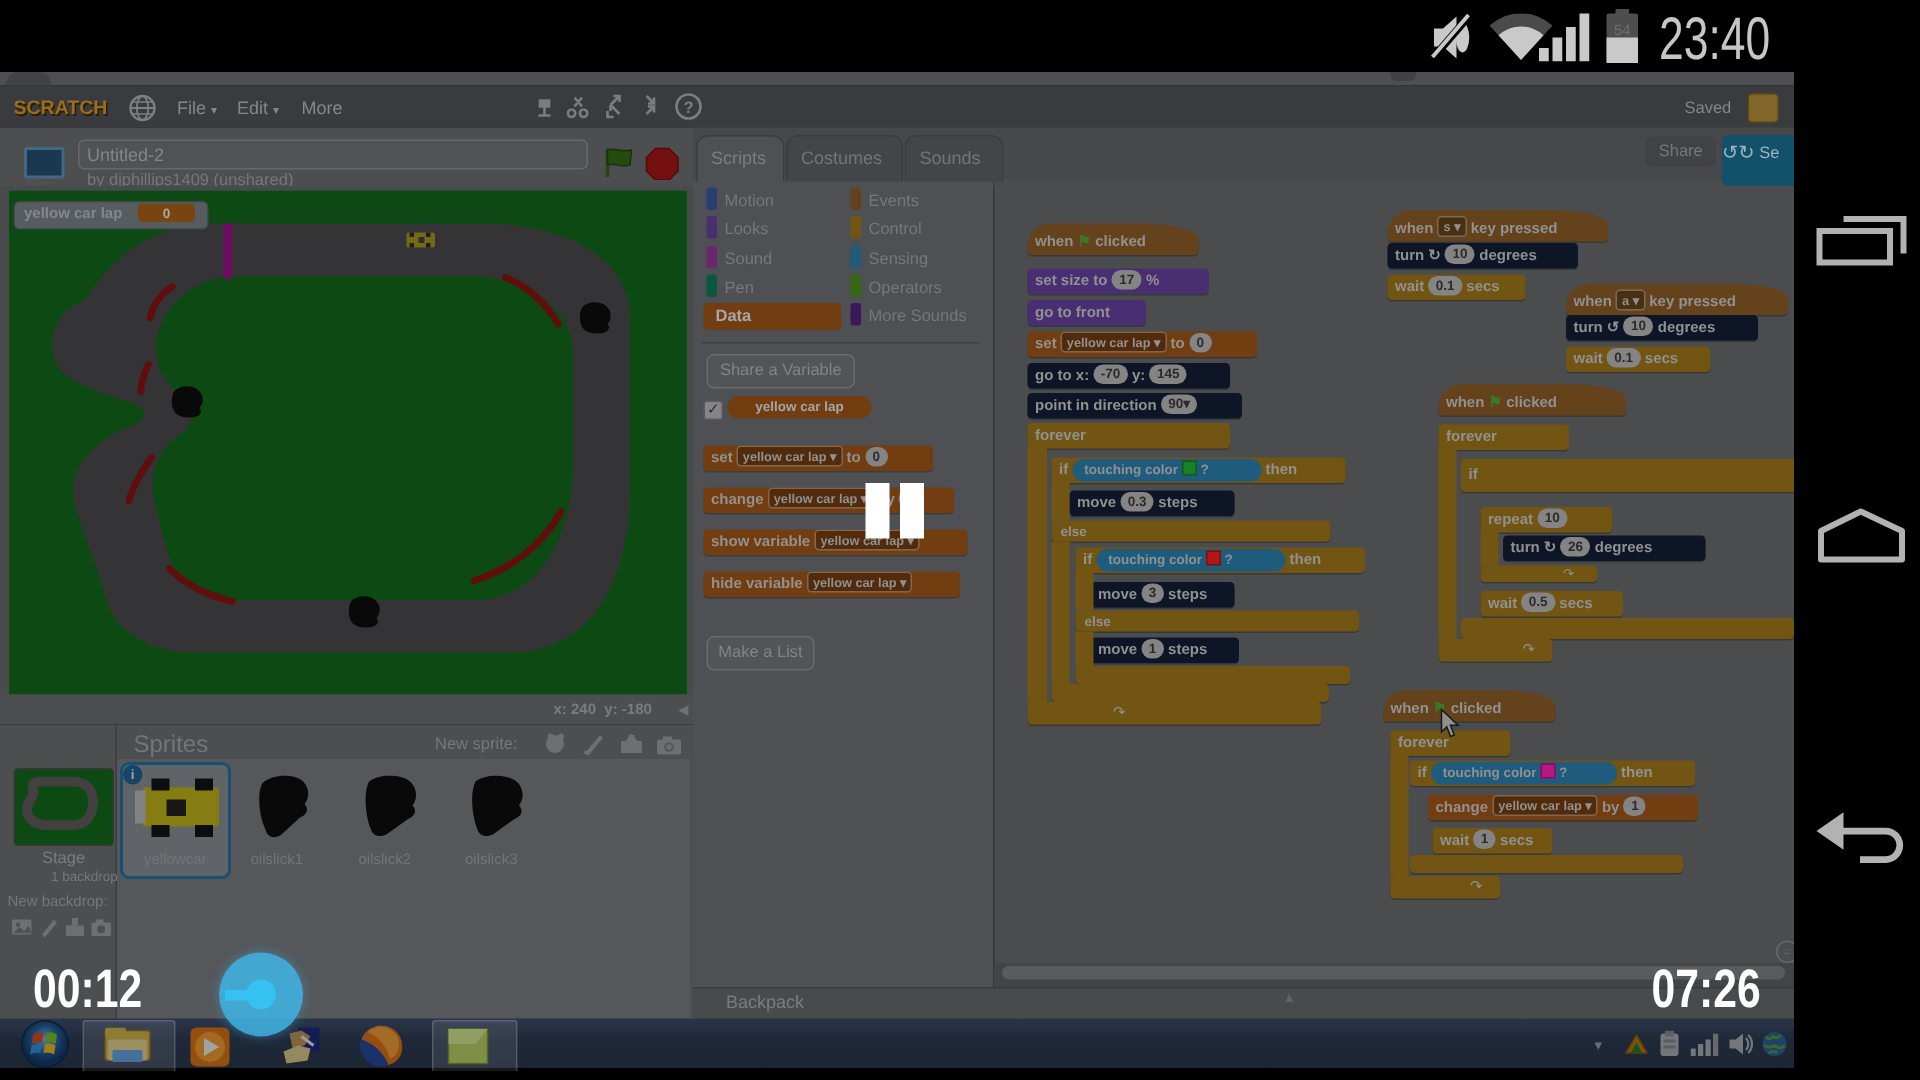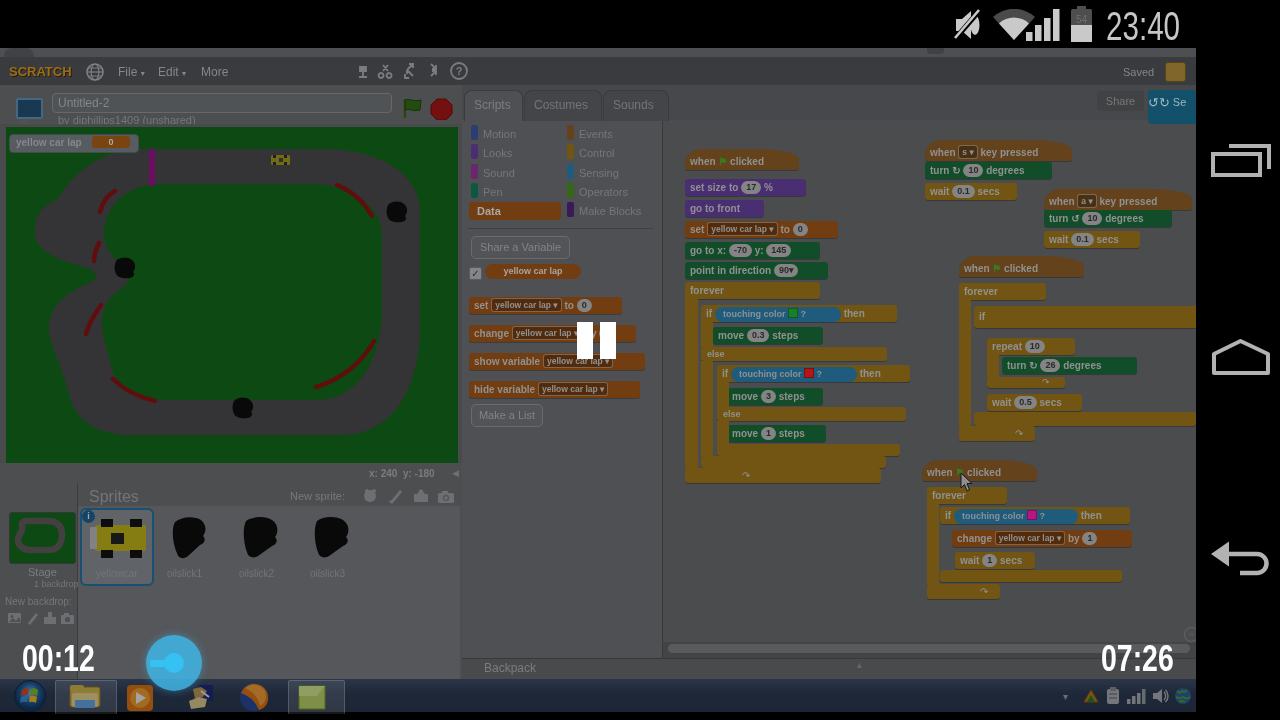--- a/index.html
+++ b/index.html
@@ -1,21 +1,21 @@
 <!DOCTYPE html>
 <html><head><meta charset="utf-8">
 <style>
 html,body{margin:0;padding:0;background:#000}
 #scr{position:relative;width:1280px;height:720px;background:#000;overflow:hidden;font-family:"Liberation Sans",sans-serif}
 .a{position:absolute}
 #video{position:absolute;left:0;top:48px;width:1196px;height:666px;background:#0c0c0c;overflow:hidden}
 #vc{position:absolute;left:0;top:0;width:1196px;height:666px;filter:blur(0.45px)}
 
 .blk{position:absolute;height:17px;line-height:17px;border-radius:3px;font-weight:bold;font-size:10px;color:#9c9c9c;padding:0 5px;white-space:nowrap;overflow:hidden;box-shadow:0 1px 0 rgba(0,0,0,0.25)}
-.mB{background:#14532d}.dB{background:#7b4212}.cB{background:#7b5c15}.eB{background:#6b481f}
+.mB{background:#0f172a}.dB{background:#7b4212}.cB{background:#7b5c15}.eB{background:#6b481f}
 .lB{background:#4f337b}.sB{background:#216286}.oB{background:#397017}
 .hat{border-radius:16px 40px 3px 3px / 15px 10px 3px 3px;height:21px;line-height:25px}
 .oval{display:inline-block;background:#8e8e8e;color:#2e2e2e;border-radius:7px;padding:0 5px;height:13px;line-height:13px;font-size:9px;vertical-align:1px}
 .dd{display:inline-block;background:rgba(0,0,0,0.28);border:1px solid rgba(255,255,255,0.3);border-radius:3px;padding:0 3px;height:12px;line-height:12px;font-size:8.5px;vertical-align:1px}
 .hex{display:inline-block;border-radius:8px;padding:0 6px;height:15px;line-height:15px;font-size:9px;font-weight:bold;color:#9c9c9c;vertical-align:0px}
 .arm{position:absolute;width:13px}
 .bot{position:absolute;height:13px;border-radius:3px;color:#9c9c9c;font-size:9px;box-shadow:0 1px 0 rgba(0,0,0,0.25)}
 .sw{display:inline-block;width:8px;height:8px;vertical-align:-1px;border:1px solid rgba(0,0,0,0.3)}
 
 .t{position:absolute;white-space:nowrap}
@@ -204,32 +204,32 @@
     <div class="sw2" style="left:471px;top:116px;background:#732978"></div>
         <div class="t cat" style="left:483px;top:119px">Sound</div>
     <div class="sw2" style="left:567px;top:116px;background:#216286"></div>
         <div class="t cat" style="left:579px;top:119px">Sensing</div>
     <div class="sw2" style="left:471px;top:135px;background:#0d5f43"></div>
         <div class="t cat" style="left:483px;top:138px">Pen</div>
     <div class="sw2" style="left:567px;top:135px;background:#397017"></div>
         <div class="t cat" style="left:579px;top:138px">Operators</div>
     <div class="a" style="left:469px;top:154px;width:84px;height:18px;background:#7b4212;border-radius:3px;color:#b4b4b4;font-size:11px;font-weight:bold;padding-left:8px;line-height:18px">Data</div>
     <div class="sw2" style="left:567px;top:154px;background:#3d1c5f"></div>
-        <div class="t cat" style="left:579px;top:157px">Make Blocks</div>
+        <div class="t cat" style="left:579px;top:157px">More Sounds</div>
     <div class="a" style="left:468px;top:180px;width:185px;height:1px;background:#434547"></div>
 
     <div class="a" style="left:471px;top:188px;width:97px;height:21px;background:#595b5e;border:1px solid #727476;border-radius:5px;font-size:11px;color:#8c8e90;text-align:center;line-height:21px">Share a Variable</div>
     <div class="a" style="left:469px;top:219px;width:11px;height:11px;background:#8e9092;border:1px solid #606264;border-radius:2px;font-size:10px;line-height:11px;color:#2e2e2e;text-align:center">✓</div>
     <div class="a" style="left:485px;top:216px;width:96px;height:15px;background:#7b4212;border-radius:8px;color:#b2b2b2;font-size:9px;font-weight:bold;text-align:center;line-height:15px">yellow car lap</div>
 
     <div class="blk dB" style="left:469px;top:249px;width:143px">set <span class="dd">yellow car lap ▾</span> to <span class="oval">0</span></div>
     <div class="blk dB" style="left:469px;top:277px;width:157px">change <span class="dd">yellow car lap ▾</span> by <span class="oval">1</span></div>
     <div class="blk dB" style="left:469px;top:305px;width:166px">show variable <span class="dd">yellow car lap ▾</span></div>
     <div class="blk dB" style="left:469px;top:333px;width:161px">hide variable <span class="dd">yellow car lap ▾</span></div>
-    <div class="a" style="left:471px;top:356px;width:70px;height:21px;background:#595b5e;border:1px solid #727476;border-radius:5px;font-size:11px;color:#8c8e90;text-align:center;line-height:21px">Make a List</div>
+    <div class="a" style="left:471px;top:376px;width:70px;height:21px;background:#595b5e;border:1px solid #727476;border-radius:5px;font-size:11px;color:#8c8e90;text-align:center;line-height:21px">Make a List</div>
 
     <div class="a" style="left:663px;top:594px;width:533px;height:16px;background:#484a4c"></div>
     <div class="a" style="left:668px;top:596px;width:522px;height:9px;background:#606264;border-radius:5px"></div>
 
     <div class="blk eB hat" style="left:685px;top:101px;width:104px">when <span style="color:#3e8428">⚑</span> clicked</div>
     <div class="blk lB" style="left:685px;top:131px;width:111px">set size to <span class="oval">17</span> %</div>
     <div class="blk lB" style="left:685px;top:152px;width:69px">go to front</div>
     <div class="blk dB" style="left:685px;top:173px;width:143px">set <span class="dd">yellow car lap ▾</span> to <span class="oval">0</span></div>
     <div class="blk mB" style="left:685px;top:194px;width:125px">go to x: <span class="oval">-70</span> y: <span class="oval">145</span></div>
     <div class="blk mB" style="left:685px;top:214px;width:133px">point in direction <span class="oval">90▾</span></div>

